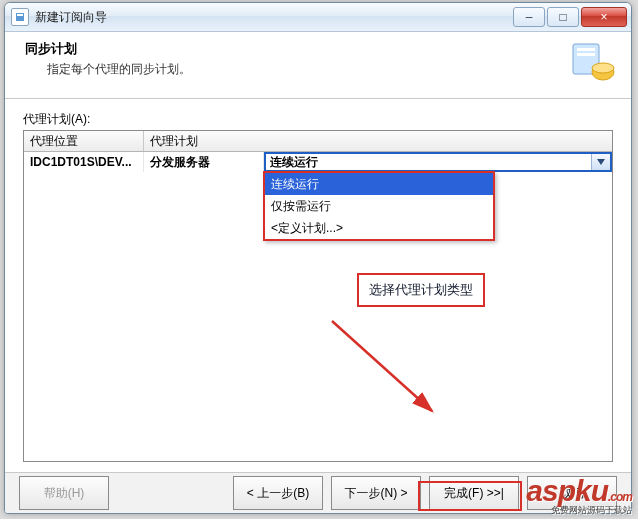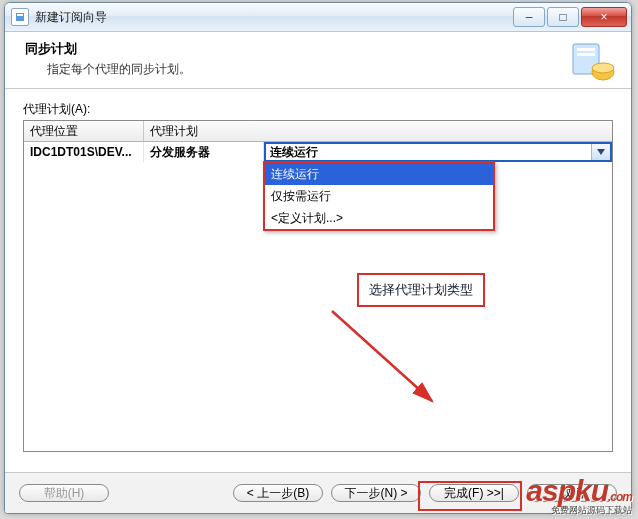--- a/index.html
+++ b/index.html
@@ -52,21 +52,21 @@
   }
   .tb-btn.close {
     width: 44px;
     background: linear-gradient(#f3a4a0,#d84c3f 45%,#c0392b 46%,#e06055);
     border-color: #a03226;
     color: #fff;
   }
   .header {
     background: #fff;
     border-bottom: 1px solid #c9c9c9;
-    padding: 8px 16px 10px 20px;
+    padding: 8px 16px 20px 20px;
     display: flex; align-items: center;
     position: relative;
   }
   .header .h-title { font-weight: bold; font-size: 13px; color: #000; }
   .header .h-sub { color: #333; margin-left: 22px; margin-top: 3px; }
   .header-icon {
     position: absolute; right: 14px; top: 6px;
     width: 48px; height: 48px;
   }
   .body {
@@ -156,25 +156,25 @@
     position: absolute;
     left: 0; right: 0; bottom: 0;
     height: 40px;
     border-top: 1px solid #c9c9c9;
     background: #f2f2f2;
     display: flex;
     align-items: center;
     padding: 0 14px;
   }
   .btn {
-    height: 18px;
+    height: 34px;
     min-width: 90px;
     border: 1px solid #8a8a8a;
     background: linear-gradient(#fdfdfd,#e8e8e8);
-    border-radius: 9px;
+    border-radius: 0;
     font-size: 12px;
     padding: 0 10px;
     display: inline-flex; align-items: center; justify-content: center;
     color: #000;
   }
   .btn.disabled { color: #9a9a9a; }
   .footer-spacer { flex: 1; }
   .footer .btn + .btn { margin-left: 8px; }
   .highlight-box {
     position: absolute;

